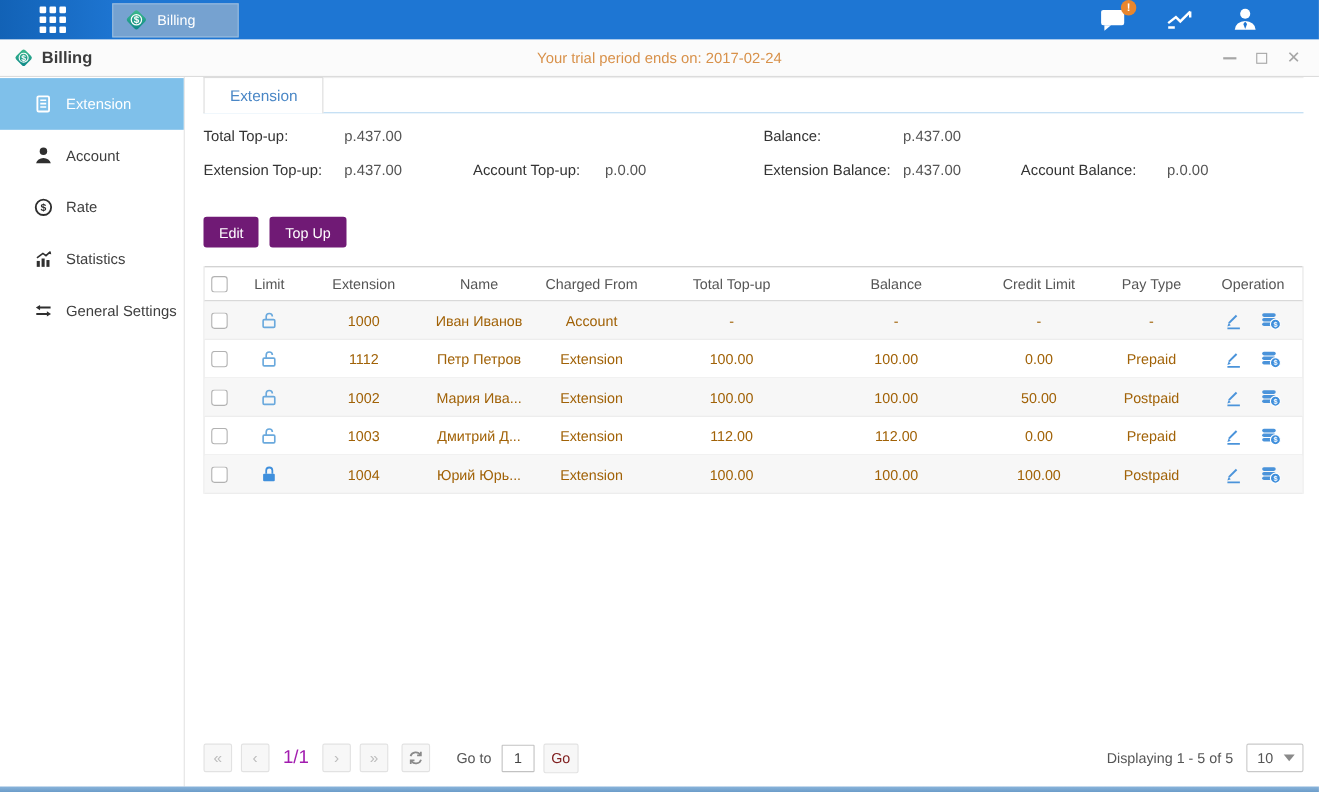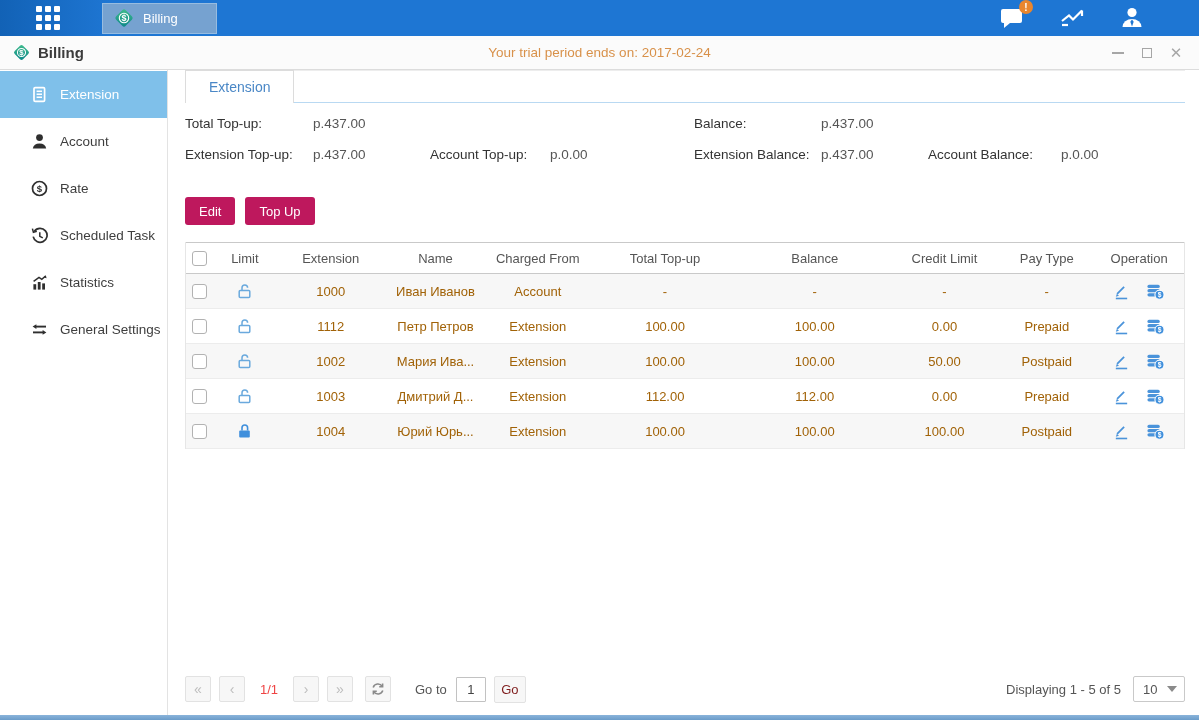--- a/index.html
+++ b/index.html
@@ -66,21 +66,21 @@
   }
   .strip-rest{flex:1;border-top:1px solid #ededed;}
   
   .summary{margin-top:13px;}
   .sum-row{position:relative;height:31px;font-size:13.5px;}
   .sum-label{position:absolute;font-weight:normal;color:#333;}
   .sum-value{position:absolute;color:#555;}
   
   .actions{margin-top:19px;display:flex;gap:10px;}
   .btn-primary{
-    background:#be185d;color:#fff;border:none;border-radius:3px;
+    background:#701a75;color:#fff;border:none;border-radius:3px;
     font-size:13px;height:28px;padding:0 14px;cursor:pointer;
     font-family:"Liberation Sans", sans-serif;
   }
   
   .table{margin-top:17px;border-left:1px solid #e6e6e6;border-right:1px solid #e6e6e6;}
   .thead{border-top:1px solid #c9c9c9;border-bottom:1px solid #c9c9c9;height:32px;}
   .trow{display:flex;align-items:center;height:100%;}
   .tr{height:35px;border-bottom:1px solid #ececec;}
   .tr:nth-child(even){background:#f7f7f7;}
   .td,.th{display:flex;align-items:center;justify-content:center;font-size:13px;color:#a16207;overflow:hidden;white-space:nowrap;}
@@ -100,21 +100,21 @@
   .tr:not([data-status="locked"]) .lock-closed{display:none;}
   .op-icon{display:flex;cursor:pointer;}
   
   .spacer{flex:1;}
   .footer{flex:0 0 46px;display:flex;align-items:center;padding-bottom:6px;}
   .pg-btn{
     width:26px;height:26px;display:flex;align-items:center;justify-content:center;
     background:#f7f7f7;border:1px solid #e2e2e2;border-radius:2px;
     color:#bdbdbd;font-size:14px;cursor:pointer;margin-right:8px;flex:0 0 auto;
   }
-  .pg-indicator{width:32px;text-align:center;font-size:13px;color:#ef4444;margin-right:8px;}
+  .pg-indicator{width:32px;text-align:center;font-size:17px;color:#a21caf;margin-right:8px;}
   .pg-refresh{margin-left:4px;color:#8a8a8a;}
   .goto-label{margin-left:16px;font-size:13px;color:#555;}
   .goto-input{
     width:30px;height:25px;margin-left:9px;border:1px solid #c2c2c2;border-radius:1px;
     text-align:center;font-size:13px;color:#444;font-family:"Liberation Sans", sans-serif;
   }
   .go-btn{margin-left:8px;width:32px;height:27px;color:#7f1d1d;font-size:13px;margin-right:0;}
   .displaying{margin-left:auto;font-size:13px;color:#555;}
   .page-size{
     margin-left:12px;width:52px;height:26px;border:1px solid #c9c9c9;border-radius:2px;
@@ -238,30 +238,20 @@
         <span>Account</span>
       </div>
       <div class="side-item">
         <span class="sicon">
           <svg width="17" height="17" viewBox="0 0 17 17">
             <circle cx="8.5" cy="8.5" r="7" fill="none" stroke="currentColor" stroke-width="1.7"></circle>
             <text x="8.5" y="12" text-anchor="middle" font-size="9.5" font-weight="bold" fill="currentColor">$</text>
           </svg>
         </span>
         <span>Rate</span>
-      </div>
-      <div class="side-item">
-        <span class="sicon">
-          <svg width="17" height="17" viewBox="0 0 17 17" fill="none" stroke="currentColor">
-            <path d="M3.4 4.2 a7 7 0 1 1 -1.2 5.5" stroke-width="1.7"></path>
-            <path d="M8.8 5.3 v4 l3 1.6" stroke-width="1.5"></path>
-            <path d="M1.4 1.6 l1 3.6 3.4 -1" stroke-width="1.5"></path>
-          </svg>
-        </span>
-        <span>Scheduled Task</span>
       </div>
       <div class="side-item">
         <span class="sicon">
           <svg width="17" height="17" viewBox="0 0 17 17">
             <rect x="2.4" y="10.2" width="2.8" height="5.4" fill="currentColor"></rect>
             <rect x="6.8" y="8" width="2.8" height="7.6" fill="currentColor"></rect>
             <rect x="11.2" y="9.4" width="2.8" height="6.2" fill="currentColor"></rect>
             <polyline points="2.6,7.4 8,3.4 10.8,5.4 14.6,2" fill="none" stroke="currentColor" stroke-width="1.5"></polyline>
             <path d="M14.8 1.2 l.8 3 -3 -.6 z" fill="currentColor"></path>
           </svg>

